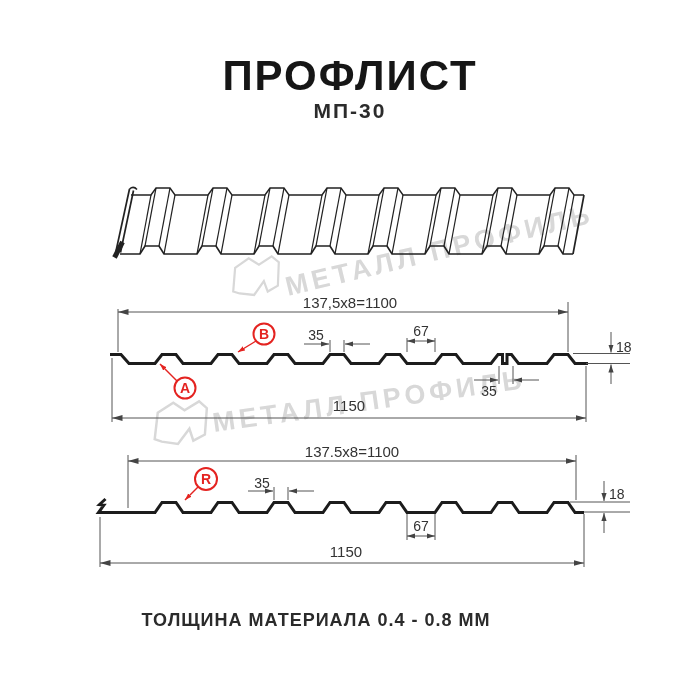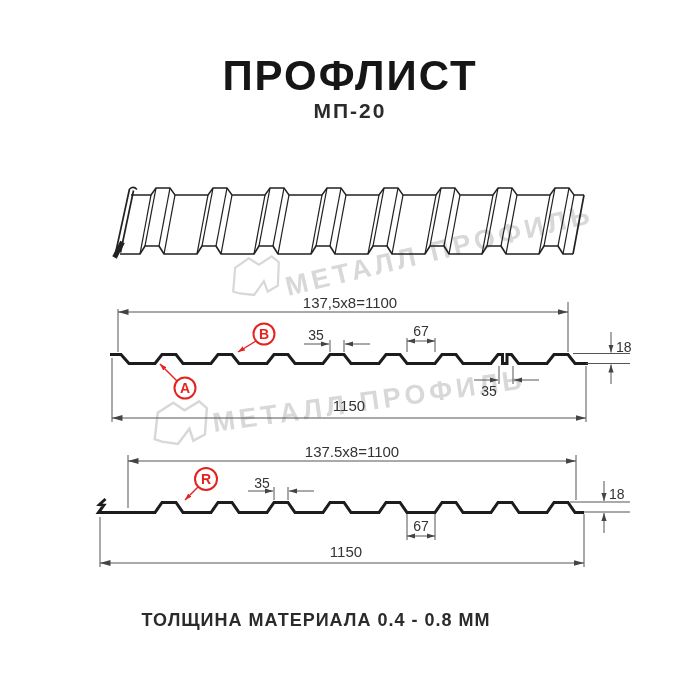--- a/index.html
+++ b/index.html
@@ -30,21 +30,21 @@
   .red-letter{font-size:14px;font-weight:bold;fill:#e42320;text-anchor:middle;
     font-family:"Liberation Sans",sans-serif;}
   .wm-text{font-size:27px;font-weight:bold;letter-spacing:4px;fill:#d8d8d8;
     font-family:"Liberation Sans",sans-serif;}
   .wm-logo{stroke:#d8d8d8;stroke-width:2.2;fill:none;stroke-linejoin:miter;}
 </style>
 </head>
 <body>
 
 <div class="title">ПРОФЛИСТ</div>
-<div class="subtitle">МП-20</div>
+<div class="subtitle">МП-30</div>
 
 <svg id="drawing" width="700" height="450" viewBox="0 130 700 450">
   <defs>
     <marker id="arr" markerUnits="userSpaceOnUse" markerWidth="12" markerHeight="8" refX="10.5" refY="3" orient="auto">
       <path d="M0 0 L10.5 3 L0 6 Z" fill="#444"></path>
     </marker>
     <marker id="arrS" markerUnits="userSpaceOnUse" markerWidth="10" markerHeight="7" refX="8" refY="2.6" orient="auto">
       <path d="M0 0 L8 2.6 L0 5.2 Z" fill="#444"></path>
     </marker>
     <marker id="arrRed" markerUnits="userSpaceOnUse" markerWidth="9" markerHeight="7" refX="7" refY="2.4" orient="auto">

